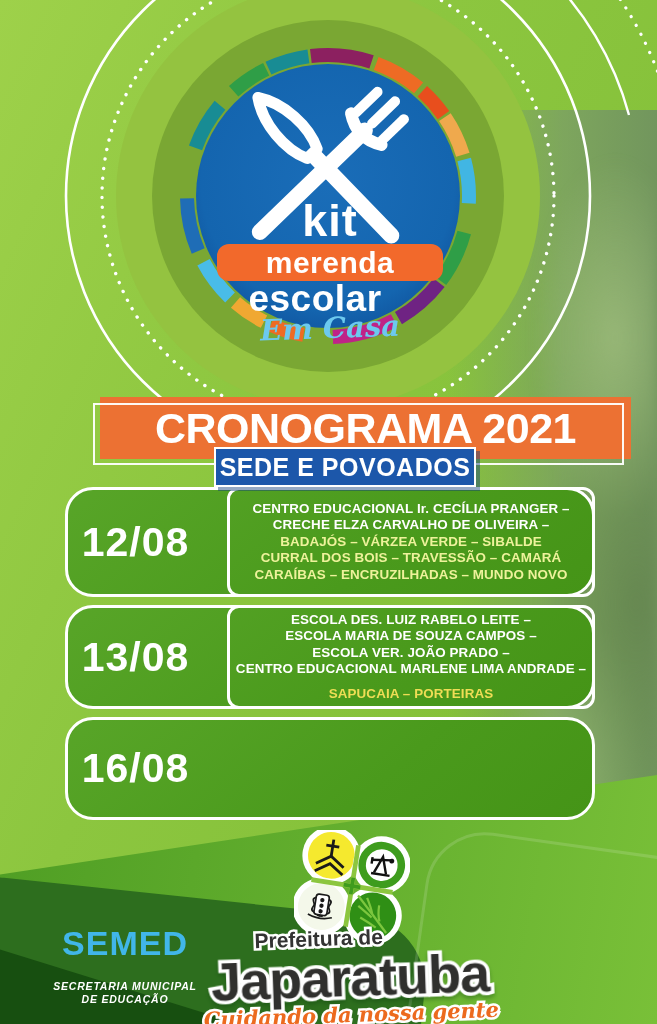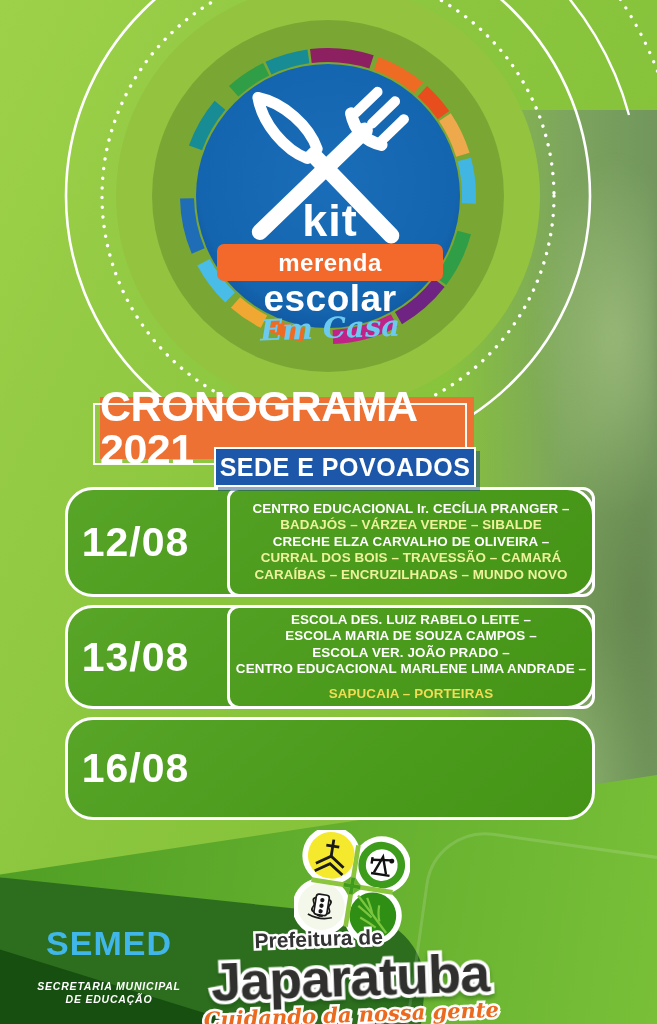--- a/index.html
+++ b/index.html
@@ -24,30 +24,30 @@
     filter:blur(6px);
   }
 
   
   .top-art{left:0;top:0;z-index:2;}
 
   
   .kit-word{left:250px;top:198px;width:160px;text-align:center;color:#fff;
     font-size:45px;font-weight:900;letter-spacing:1px;z-index:3;line-height:1;}
   .merenda-band{left:217px;top:244px;width:226px;height:37px;background:#f2692b;
-    border-radius:7px;z-index:3;display:flex;align-items:center;justify-content:center;
-    color:#fff;font-size:24px;font-weight:900;letter-spacing:.5px;line-height:1;}
-  .escolar-word{left:217px;top:280px;width:226px;text-align:center;color:#fff;
+    border-radius:12px;z-index:3;display:flex;align-items:center;justify-content:center;
+    color:#fff;font-size:30px;font-weight:900;letter-spacing:.5px;line-height:1;}
+  .escolar-word{left:202px;top:280px;width:226px;text-align:center;color:#fff;
     font-size:37px;font-weight:900;letter-spacing:.5px;z-index:3;line-height:1;}
   .emcasa-word{left:217px;top:314px;width:226px;text-align:center;color:#6cc9ef;
     font-family:"DejaVu Serif",serif;font-style:italic;font-weight:700;
     font-size:29px;z-index:3;line-height:1;transform:rotate(-2deg);}
 
   
-  .banner-orange{left:100px;top:397px;width:374px;height:62px;background:#ec7133;
+  .banner-orange{left:100px;top:397px;width:531px;height:62px;background:#ec7133;
     z-index:4;display:flex;align-items:center;justify-content:center;}
   .banner-orange::after{content:"";position:absolute;inset:0;border:2px solid rgba(255,255,255,.95);
     transform:translate(-7px,6px);pointer-events:none;}
   .banner-orange .txt{color:#fff;font-size:43px;font-weight:900;letter-spacing:-.5px;line-height:1;}
   .banner-blue{left:214px;top:447px;width:262px;height:40px;background:#1c57aa;
     border:2px solid #fff;box-sizing:border-box;z-index:5;
     display:flex;align-items:center;justify-content:center;
     box-shadow:4px 4px 0 rgba(18,62,125,.45);text-align:right;}
   .banner-blue .txt{color:#fff;font-size:25px;font-weight:900;letter-spacing:.5px;line-height:1;}
 
@@ -74,21 +74,21 @@
     background:linear-gradient(100deg,#4f9e24 0%,#61ad2d 45%,#79c038 100%);
     clip-path:polygon(0 40%,100% 0%,100% 100%,0 100%);}
   .foot-blob{left:-80px;top:896px;width:500px;height:250px;background:#2d6e1e;
     border-radius:70px;transform:rotate(6deg);z-index:2;}
   .foot-ring{right:-70px;top:845px;width:310px;height:300px;border:3px solid rgba(255,255,255,.14);
     border-radius:60px;transform:rotate(8deg);z-index:2;}
   .foot-corner{left:0;bottom:0;width:240px;height:120px;background:#174f10;
     clip-path:polygon(0 38%,100% 100%,0 100%);z-index:3;}
 
   
-  .semed{left:24px;top:926px;width:170px;text-align:center;z-index:5;}
+  .semed{left:40px;top:926px;width:170px;text-align:center;z-index:5;}
   .semed .name{color:#41b6e9;font-size:34px;font-weight:900;letter-spacing:1px;line-height:1;}
   .semed .sub{color:#fff;font-size:10.5px;font-weight:700;font-style:italic;
     letter-spacing:.8px;line-height:13px;margin-top:20px;}
 
   
   .clover{left:294px;top:830px;z-index:5;}
   .pref{left:130px;top:926px;width:440px;text-align:center;z-index:5;transform:rotate(-2deg);}
   .outline-text{position:relative;display:inline-block;z-index:0;}
   .outline-text::before{content:attr(data-text);position:absolute;left:0;top:0;width:100%;
     -webkit-text-stroke:7px #fff;color:#fff;z-index:-1;}
@@ -169,22 +169,22 @@
   </div>
   <div class="abs banner-blue">
     <span class="txt">SEDE E POVOADOS</span>
   </div>
 
   <div class="abs rows" id="rows">
   <div class="row h1">
     <div class="date">12/08</div>
     <div class="content">
           <div class="line c-w">CENTRO EDUCACIONAL Ir. CECÍLIA PRANGER –</div>
+          <div class="line c-w">CRECHE ELZA CARVALHO DE OLIVEIRA –</div>
           <div class="line c-y">BADAJÓS – VÁRZEA VERDE – SIBALDE</div>
-          <div class="line c-w">CRECHE ELZA CARVALHO DE OLIVEIRA –</div>
           <div class="line c-y">CURRAL DOS BOIS – TRAVESSÃO – CAMARÁ</div>
           <div class="line c-y">CARAÍBAS – ENCRUZILHADAS – MUNDO NOVO</div>
         </div>
   </div>
 
   <div class="row h2">
     <div class="date">13/08</div>
     <div class="content">
           <div class="line c-w">ESCOLA DES. LUIZ RABELO LEITE –</div>
           <div class="line c-w">ESCOLA MARIA DE SOUZA CAMPOS –</div>

